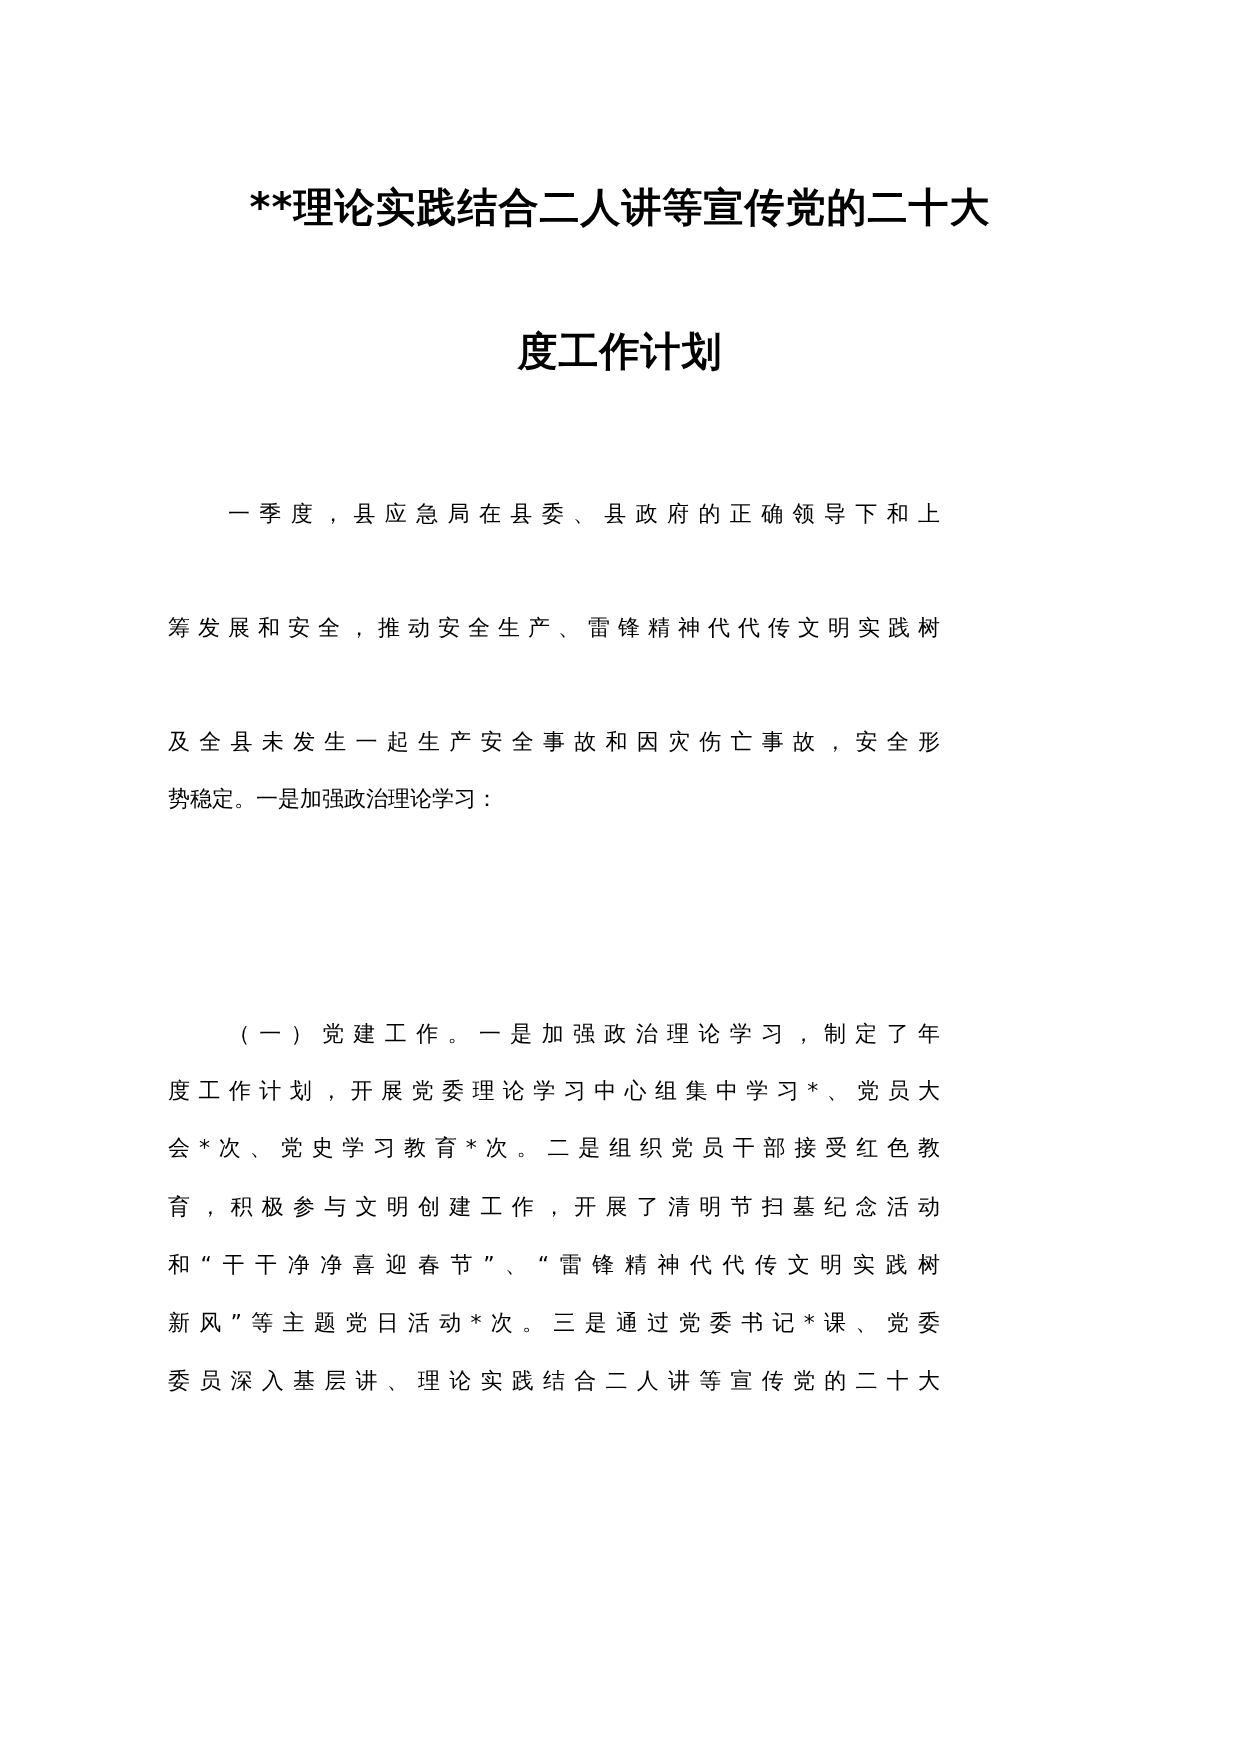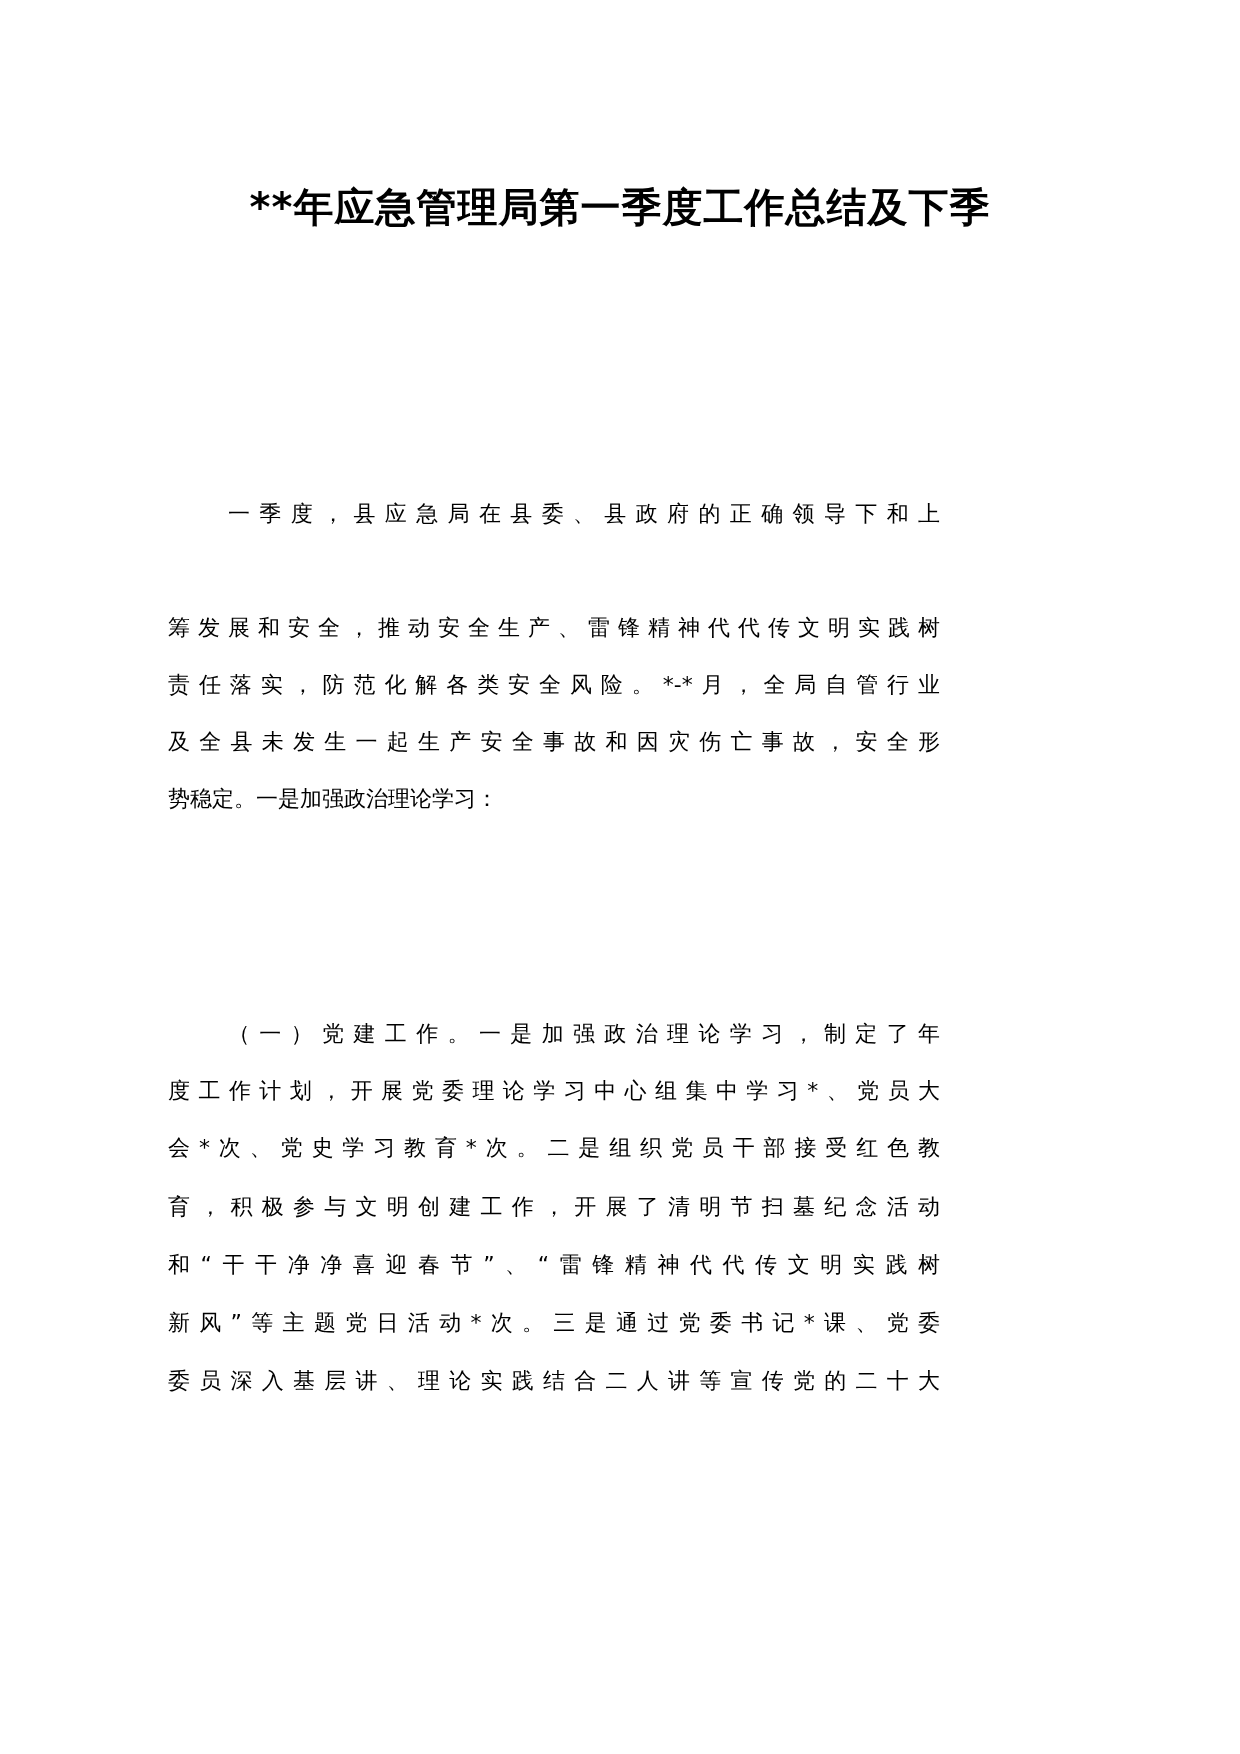--- a/index.html
+++ b/index.html
@@ -12,25 +12,25 @@
     .t2 { top: 326px; }
     .line { position: absolute; left: 168px; width: 772px; font-size: 22px; line-height: 40px;
             white-space: nowrap; text-align: justify; text-align-last: justify; letter-spacing: 0px; }
     .line.last { text-align-last: left; }
     .line.indent { left: 228px; width: 712px; }
   </style>
 </head>
 <body>
 
 <div class="page">
-  <div class="title-line t1">**年应急管理局第一季度工作总结及下季</div>
+  <div class="title-line t1">**理论实践结合二人讲等宣传党的二十大</div>
+  <div class="title-line t2">度工作计划</div>
 
   <div class="line indent" style="top:494px">一季度，县应急局在县委、县政府的正确领导下和上</div>
   <div class="line" style="top:608px">筹发展和安全，推动安全生产、雷锋精神代代传文明实践树</div>
-  <div class="line" style="top:665px">责任落实，防范化解各类安全风险。*-*月，全局自管行业</div>
   <div class="line" style="top:722px">及全县未发生一起生产安全事故和因灾伤亡事故，安全形</div>
   <div class="line last" style="top:779px">势稳定。一是加强政治理论学习：</div>
 
 
   <div class="line indent" style="top:1014px">（一）党建工作。一是加强政治理论学习，制定了年</div>
   <div class="line" style="top:1071px">度工作计划，开展党委理论学习中心组集中学习*、党员大</div>
   <div class="line" style="top:1187px">育，积极参与文明创建工作，开展了清明节扫墓纪念活动</div>
   <div class="line" style="top:1128px">会*次、党史学习教育*次。二是组织党员干部接受红色教</div>
   <div class="line" style="top:1245px">和“干干净净喜迎春节”、“雷锋精神代代传文明实践树</div>
   <div class="line" style="top:1303px">新风”等主题党日活动*次。三是通过党委书记*课、党委</div>

